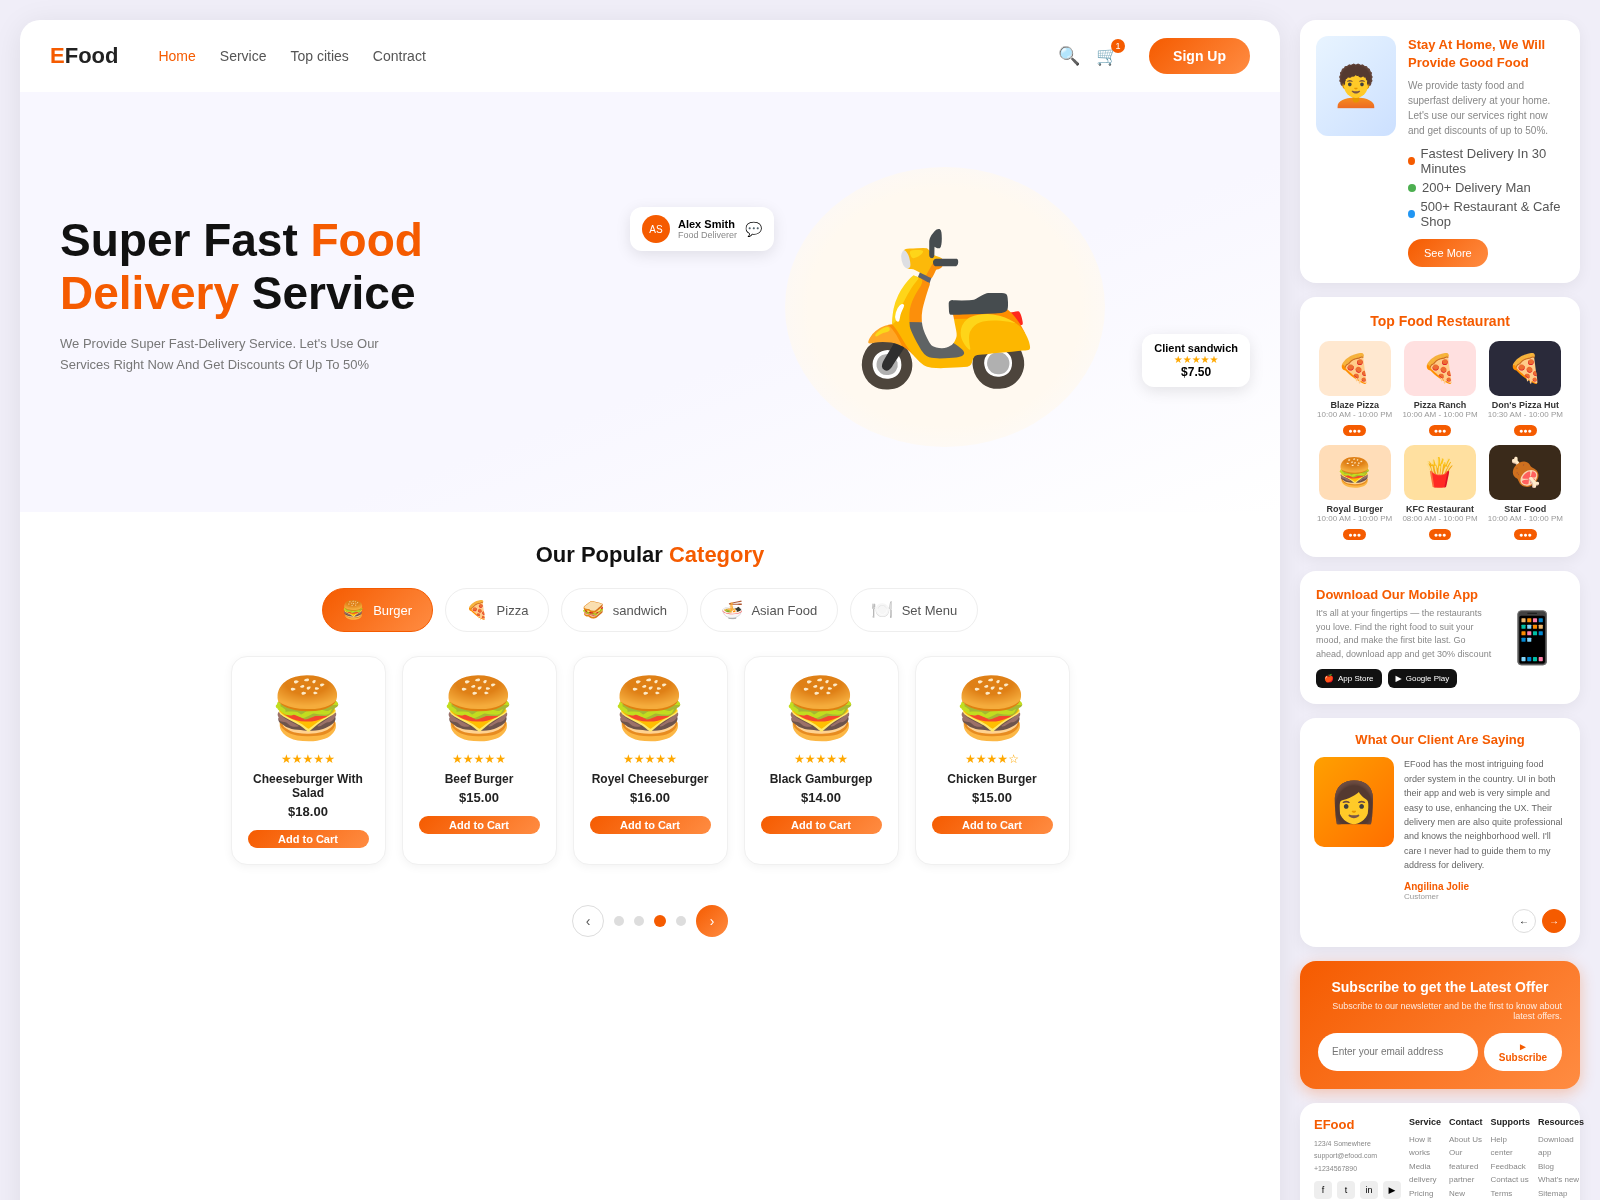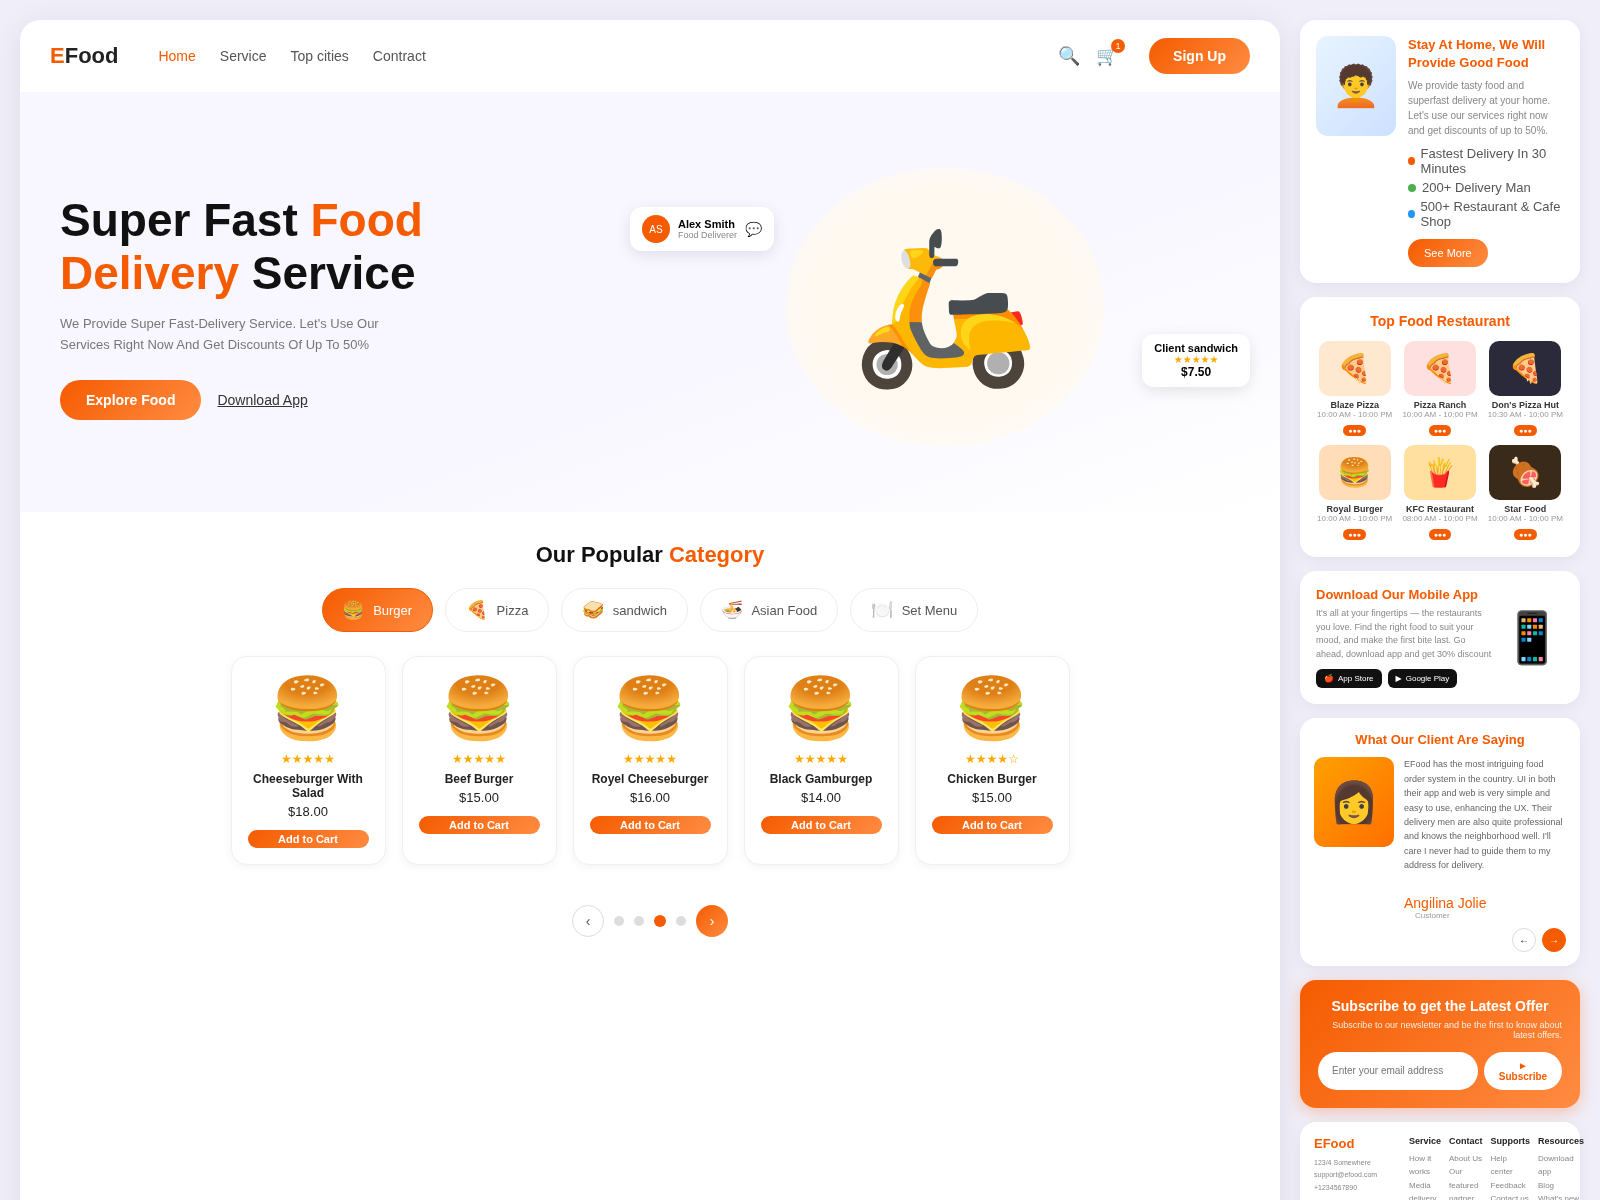--- a/index.html
+++ b/index.html
@@ -176,21 +176,21 @@
       border-radius: 16px;
       border: 1.5px solid #f0f0f0;
       padding: 16px;
       width: 155px;
       text-align: center;
       box-shadow: 0 2px 10px rgba(0,0,0,0.05);
     }
     .food-img { font-size: 60px; margin-bottom: 8px; }
     .food-stars { color: #ffa800; font-size: 12px; margin-bottom: 6px; }
     .food-name { font-size: 12px; font-weight: 600; color: #222; margin-bottom: 4px; }
-    .food-price { font-size: 13px; font-weight: 400; color: #222; margin-bottom: 10px; }
+    .food-price { font-size: 13px; font-weight: 700; color: #222; margin-bottom: 10px; }
     .btn-addcart {
       background: linear-gradient(135deg, #f55b00, #ff8c42);
       color: #fff;
       border: none;
       border-radius: 20px;
       padding: 3px 16px;
       font-size: 11px;
       font-weight: 600;
       cursor: pointer;
       width: 100%;
@@ -333,22 +333,22 @@
       border-radius: 10px;
       background: linear-gradient(135deg, #ffa000, #ff6f00);
       display: flex;
       align-items: center;
       justify-content: center;
       font-size: 40px;
       flex-shrink: 0;
     }
     .test-text { flex: 1; }
     .test-quote { font-size: 9px; color: #666; line-height: 1.6; }
-    .test-author { font-size: 14px; font-weight: 400; color: #f55b00; margin-top: 22px; }
-    .test-role { font-size: 8px; color: #999; margin-left: 11px; }
+    .test-author { font-size: 10px; font-weight: 700; color: #f55b00; margin-top: 8px; }
+    .test-role { font-size: 8px; color: #999; }
     .test-arrows { display: flex; justify-content: flex-end; gap: 6px; margin-top: 8px; }
     .test-arrow {
       width: 24px; height: 24px;
       border-radius: 50%;
       border: 1.5px solid #ddd;
       background: #fff;
       display: flex; align-items: center; justify-content: center;
       font-size: 10px;
       cursor: pointer;
     }
@@ -438,24 +438,20 @@
     <button class="btn-signup">Sign Up</button>
   </nav>
 
   <div class="hero">
     <div class="hero-text">
       <h1 class="hero-title">
         <span>Super Fast</span> <span class="orange">Food</span><br>
         <span class="orange">Delivery</span> <span>Service</span>
       </h1>
       <p class="hero-subtitle">We Provide Super Fast-Delivery Service. Let's Use Our Services Right Now And Get Discounts Of Up To 50%</p>
-      <div class="hero-btns">
-        <button class="btn-explore">Explore Food</button>
-        <button class="btn-download">Download App</button>
-      </div>
     </div>
     <div class="hero-img">
       <div class="hero-scooter">🛵</div>
       <div class="floating-card float-user">
         <div class="float-user-avatar">AS</div>
         <div>
           <div style="font-weight:700;font-size:11px;">Alex Smith</div>
           <div style="color:#888;font-size:9px;">Food Deliverer</div>
         </div>
         <div style="color:#4caf50;font-size:14px;">💬</div>

